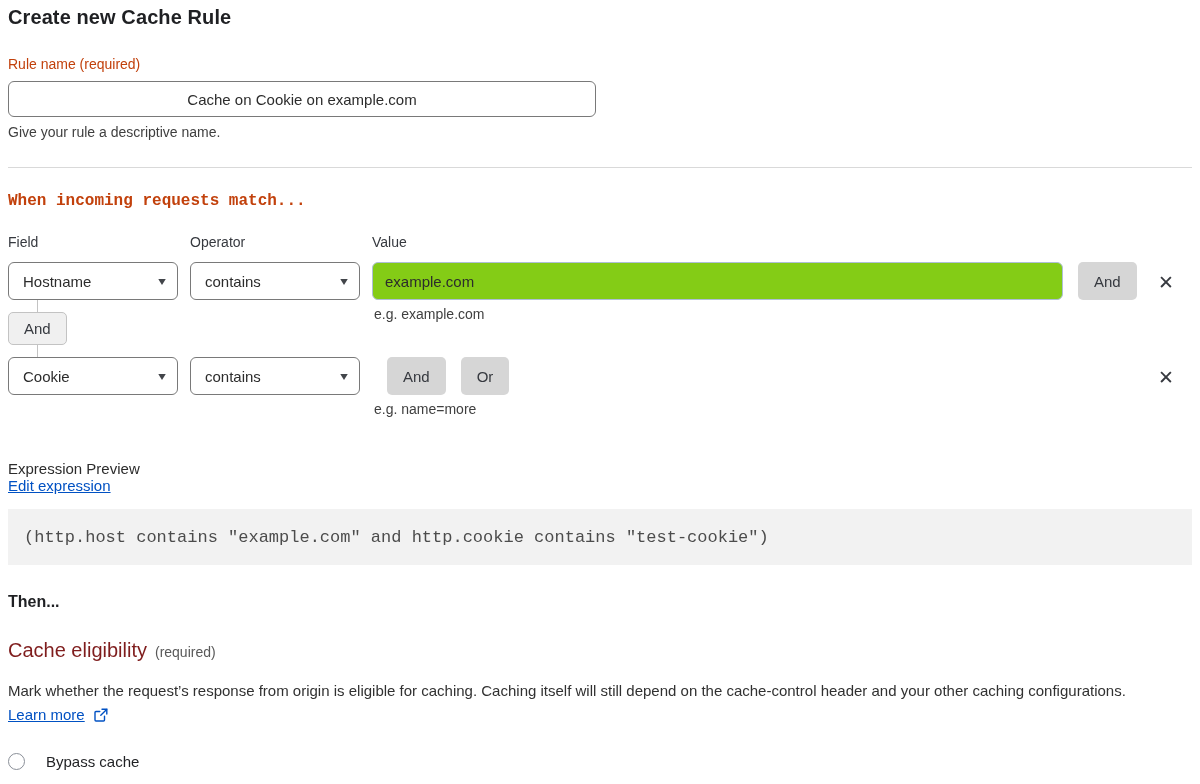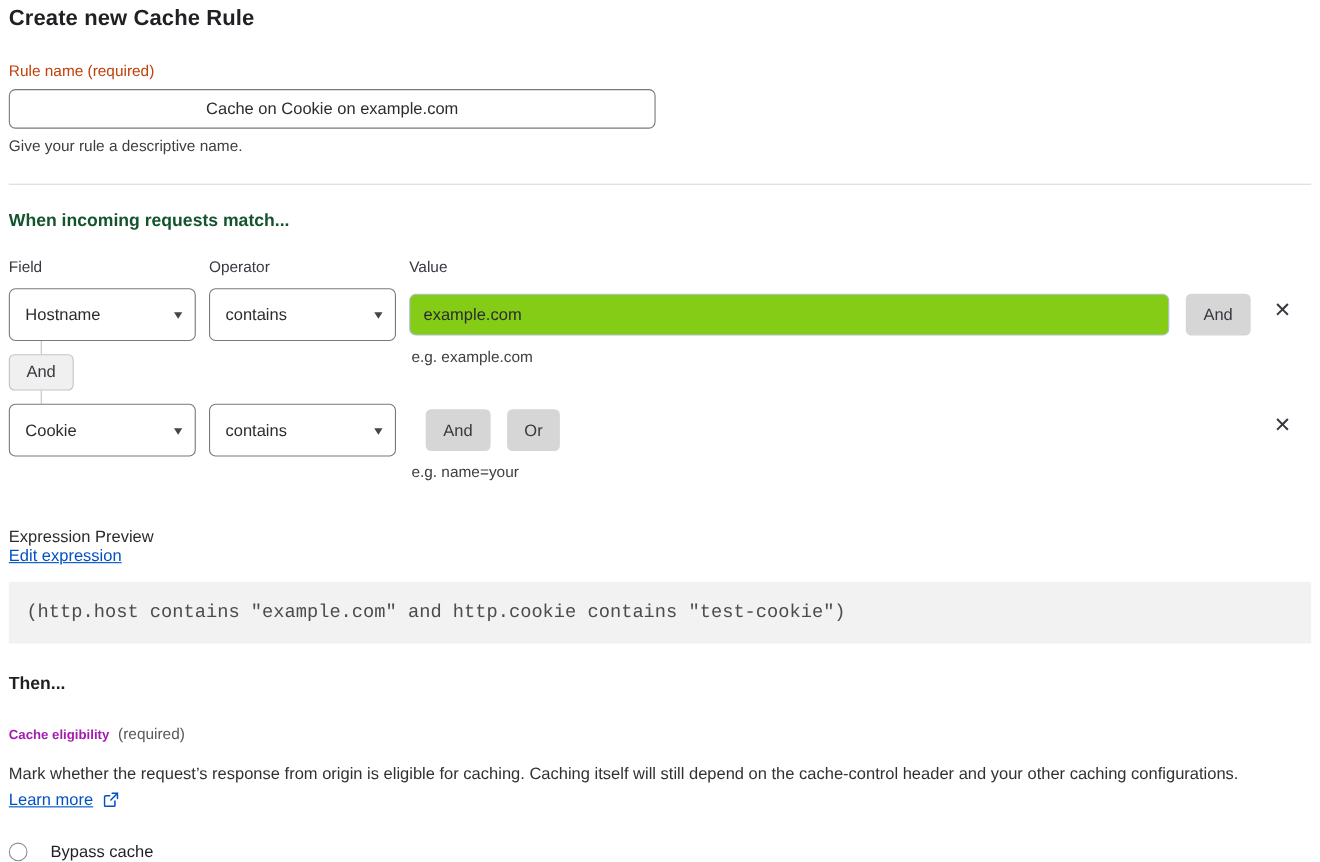--- a/index.html
+++ b/index.html
@@ -27,27 +27,27 @@
     background: #ffffff;
     padding: 0 12px;
     font-family: "Liberation Sans", sans-serif;
     font-size: 15px;
     color: #2c2c2c;
     outline: none;
   }
   .rule-name-input { width: 588px; margin-top: 9px; text-align: center; }
   .helper { font-size: 14px; color: #3f3f3f; margin-top: 7px; }
   .divider { border: none; border-top: 1px solid #d9d9d9; margin-top: 27px; }
-  .section-heading { font-size: 16px; font-weight: bold; color: #14532d; margin-top: 24px; }
+  .section-heading { font-size: 16px; font-weight: bold; color: #c2410c; margin-top: 24px; font-family: Liberation Mono, monospace; }
   .col-labels { display: flex; margin-top: 24px; font-size: 14px; }
   .col-labels .col-f { width: 182px; }
   .col-labels .col-o { width: 182px; }
   .match-row { display: flex; align-items: center; margin-top: 12px; position: relative; }
   .select {
-    width: 170px; height: 48px;
+    width: 170px; height: 38px;
     border: 1px solid #797979;
     border-radius: 6px;
     background: #fff;
     display: flex; align-items: center; justify-content: space-between;
     padding: 0 12px 0 14px;
     margin-right: 12px;
     cursor: pointer;
     font-size: 15px; color: #2c2c2c;
   }
   .caret { font-size: 12px; color: #42454a; line-height: 1; transform: scaleX(1.25); }
@@ -102,21 +102,21 @@
     display: flex; align-items: center;
     padding: 0 16px;
     font-family: "Liberation Mono", "DejaVu Sans Mono", monospace;
     font-size: 17px;
     color: #4c4c4c;
     white-space: nowrap;
     overflow: hidden;
   }
   .then-heading { font-size: 16px; font-weight: bold; color: #1f2023; margin-top: 28px; }
   .cache-heading-row { margin-top: 28px; display: flex; align-items: baseline; }
-  .cache-heading { font-size: 12px; font-weight: bold; color: #a21caf; }
+  .cache-heading { font-size: 20px; font-weight: normal; color: #7f1d1d; }
   .required-note { font-size: 14px; color: #595959; margin-left: 8px; }
   .description { margin-top: 17px; max-width: 1160px; font-size: 15px; line-height: 24px; color: #313131; }
   .ext-icon { display: inline-block; vertical-align: -2px; margin-left: 5px; }
   .radio-row { display: flex; align-items: center; margin-top: 26px; cursor: pointer; text-align: center; }
   .radio-row + .radio-row { margin-top: 25px; }
   .radio {
     width: 17px; height: 17px;
     border: 1.5px solid #8a8f98;
     border-radius: 50%;
     background: #fff;
@@ -180,21 +180,21 @@
   <div class="select">
     <span>contains</span>
     <span class="caret">▾</span>
   </div>
   <button class="gray-btn">And</button>
   <button class="gray-btn">Or</button>
   <button class="close-btn">
     <span>✕</span>
   </button>
 </div>
-<div class="hint-row2">e.g. name=your</div>
+<div class="hint-row2">e.g. name=more</div>
 
 <div class="expr-header">
   <span class="expr-label">Expression Preview</span>
   <a class="link">Edit expression</a>
 </div>
 <div class="code-block">
   <span>(http.host contains "example.com" and http.cookie contains "test-cookie")</span>
 </div>
 
 <div class="then-heading">Then...</div>

